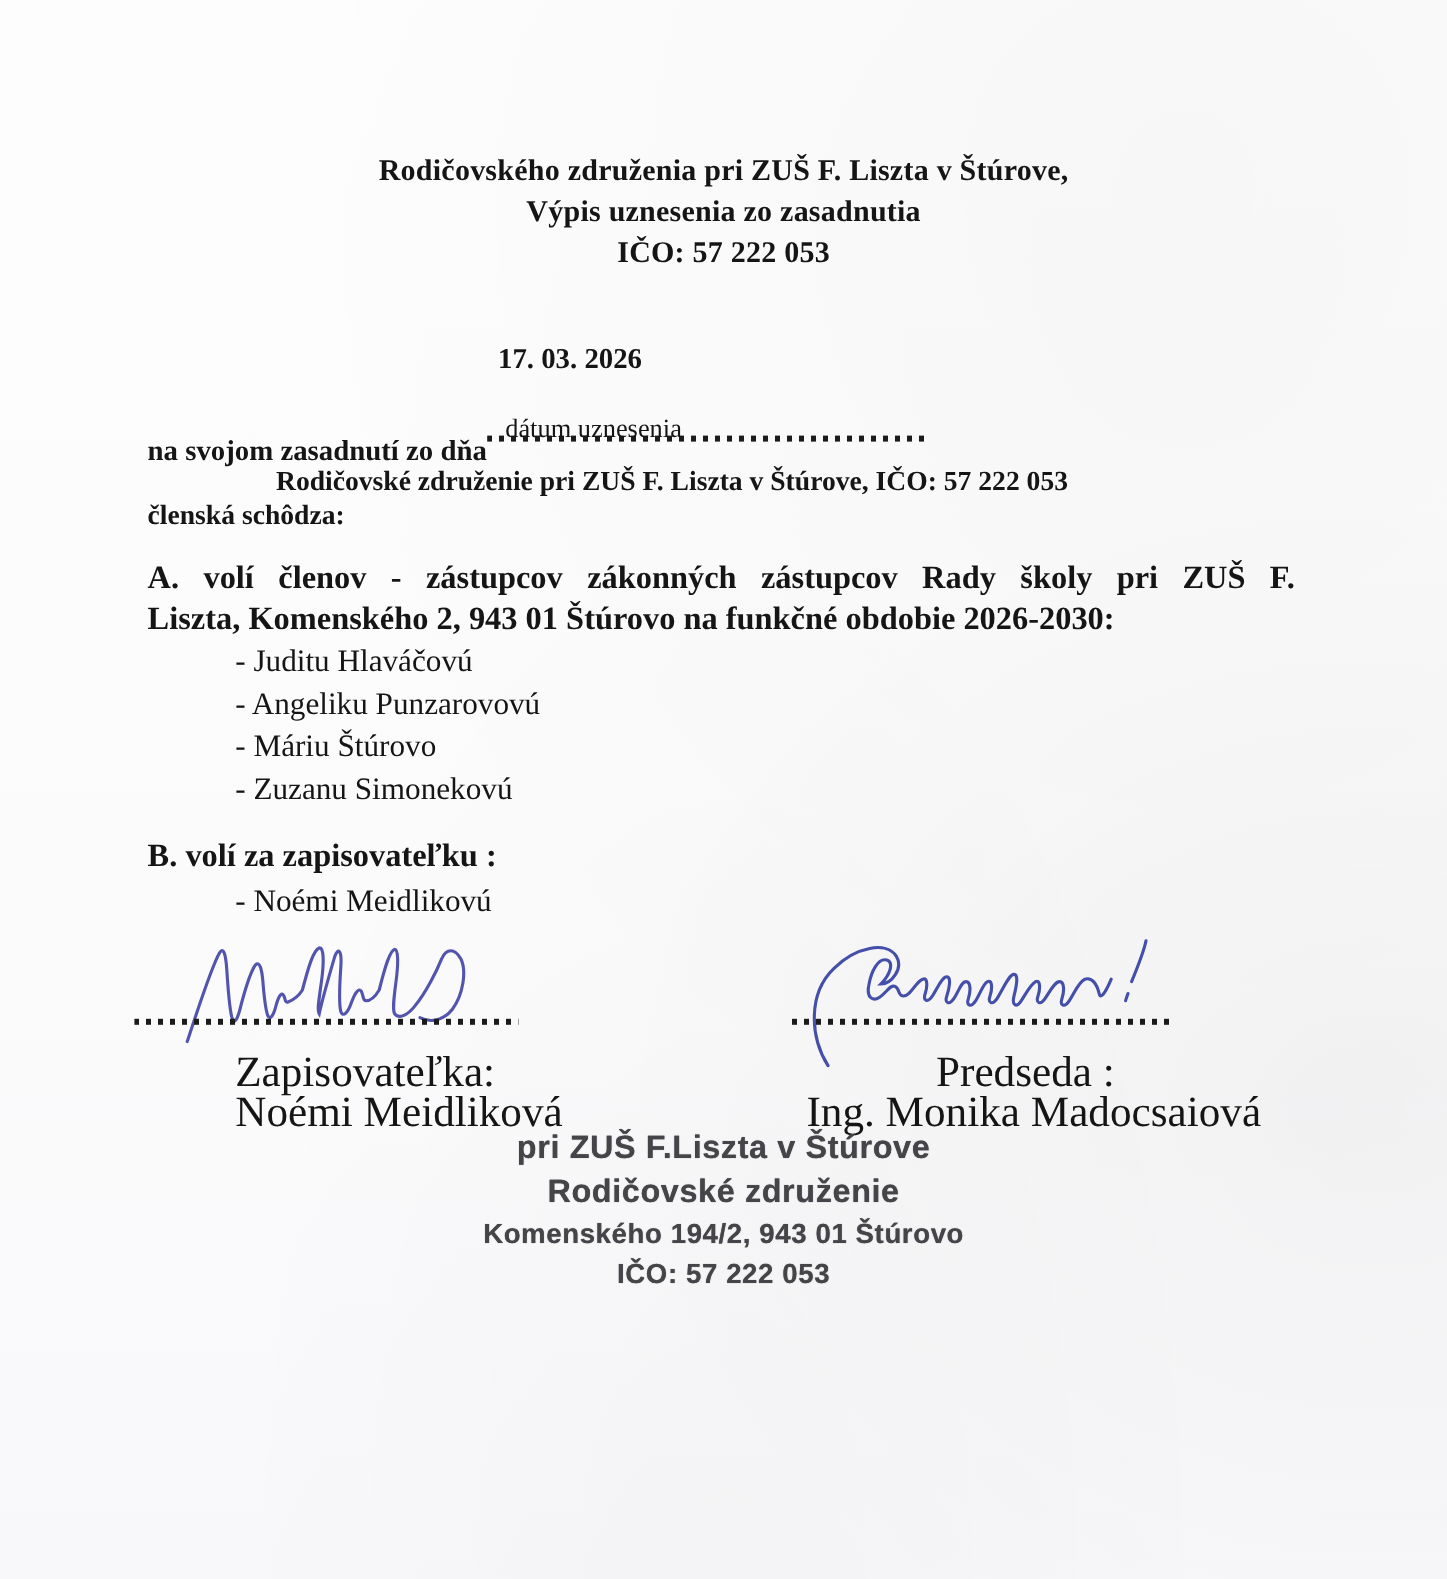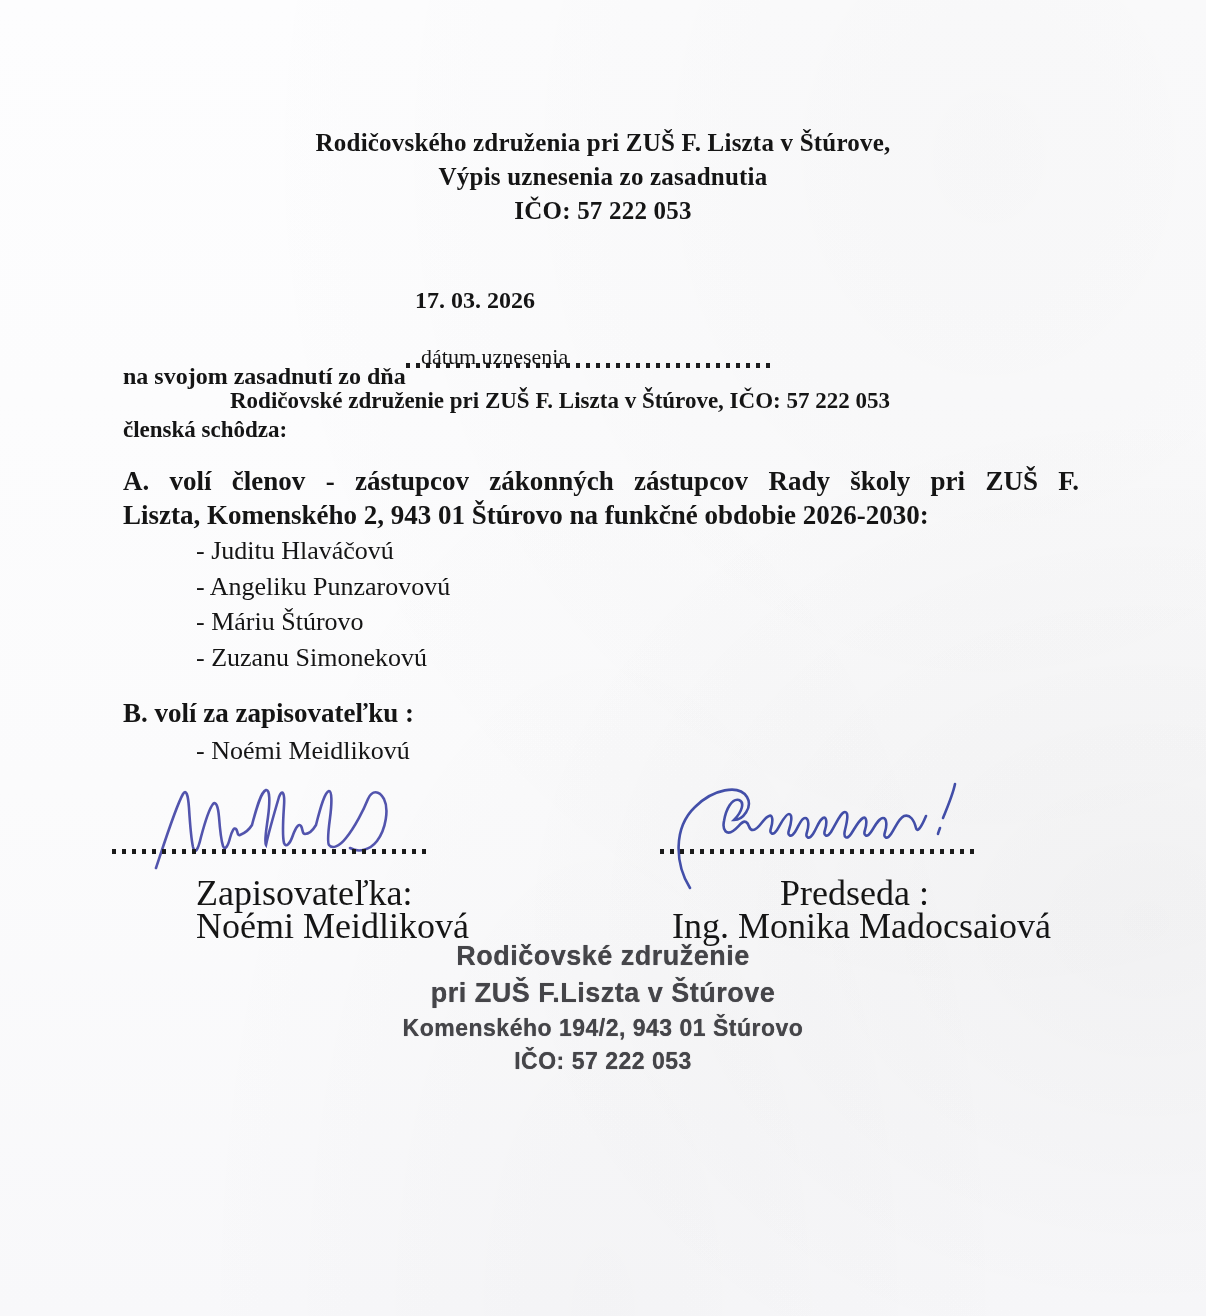--- a/index.html
+++ b/index.html
@@ -144,19 +144,19 @@
 
   <div class="abs sig-line left"></div>
   <div class="abs sig-line right"></div>
 
   <div class="abs sig-label role-left">Zapisovateľka:</div>
   <div class="abs sig-label name-left">Noémi Meidliková</div>
   <div class="abs sig-label role-right">Predseda :</div>
   <div class="abs sig-label name-right">Ing. Monika Madocsaiová</div>
 
   <div class="abs stamp">
+    <div class="big">pri ZUŠ F.Liszta v Štúrove</div>
     <div class="big">Rodičovské združenie</div>
-    <div class="big">pri ZUŠ F.Liszta v Štúrove</div>
     <div class="small">Komenského 194/2, 943 01 Štúrovo</div>
     <div class="small">IČO: 57 222 053</div>
   </div>
 
 </div>
 
 </body></html>

